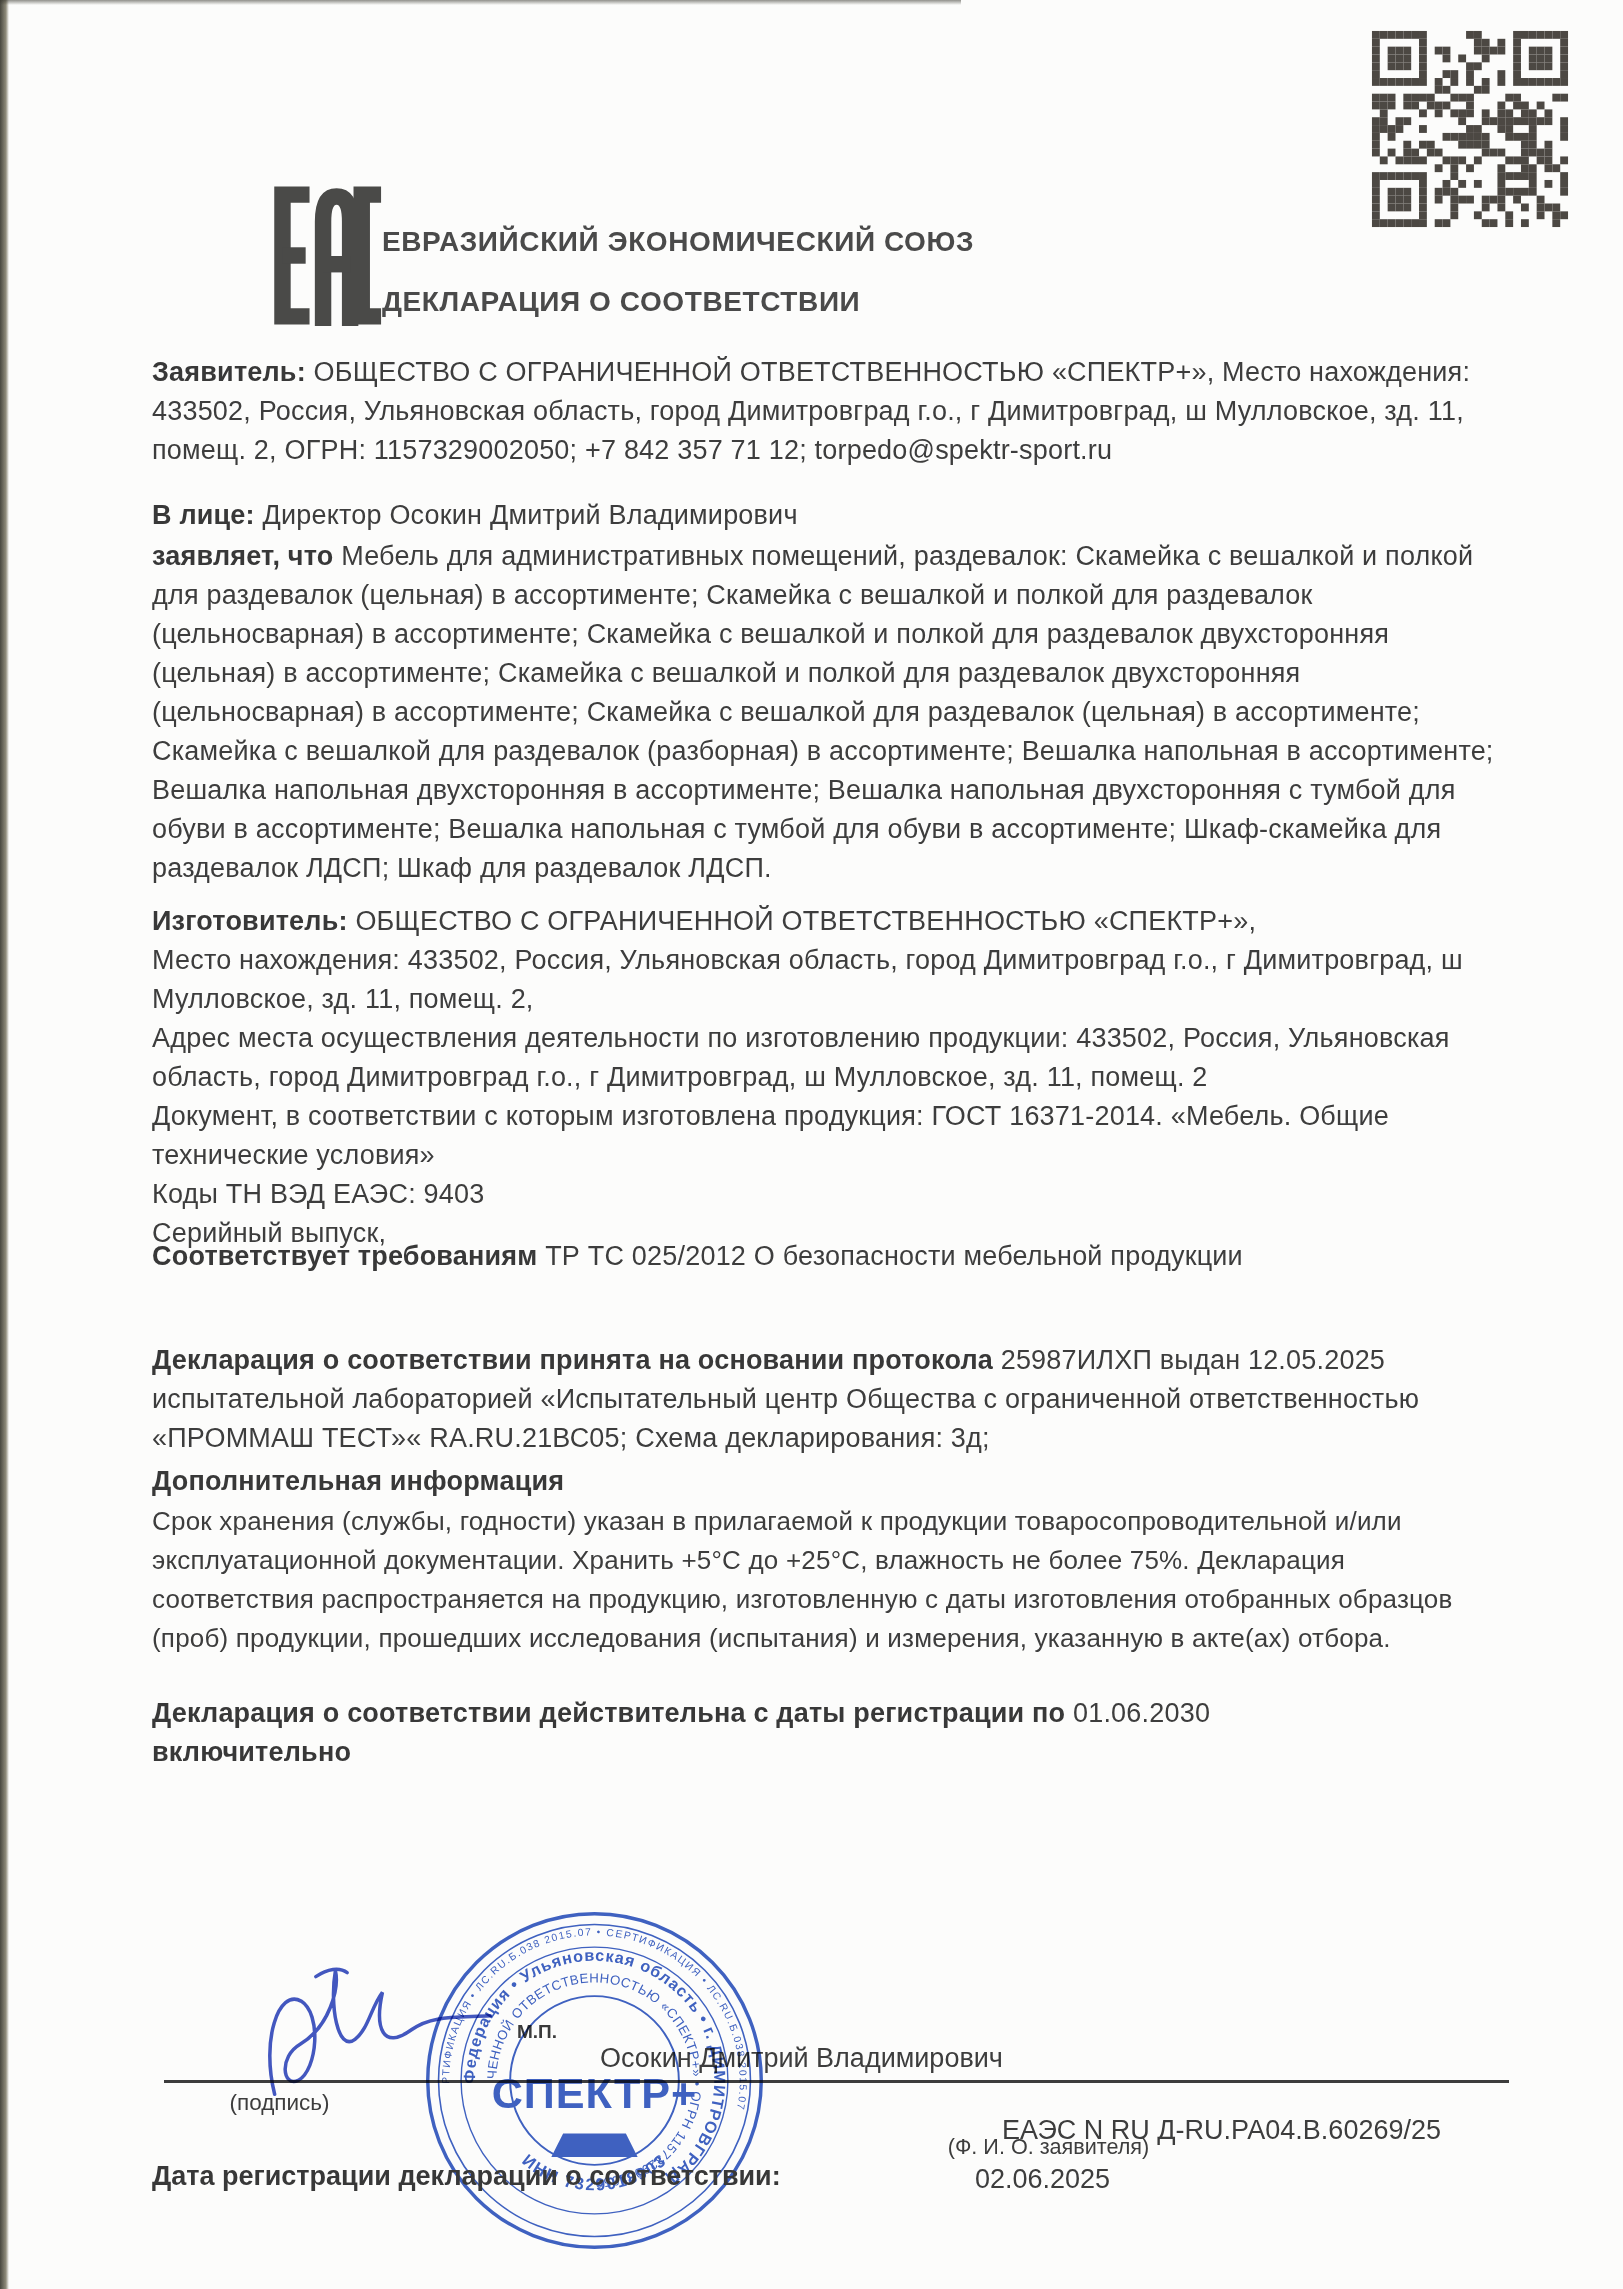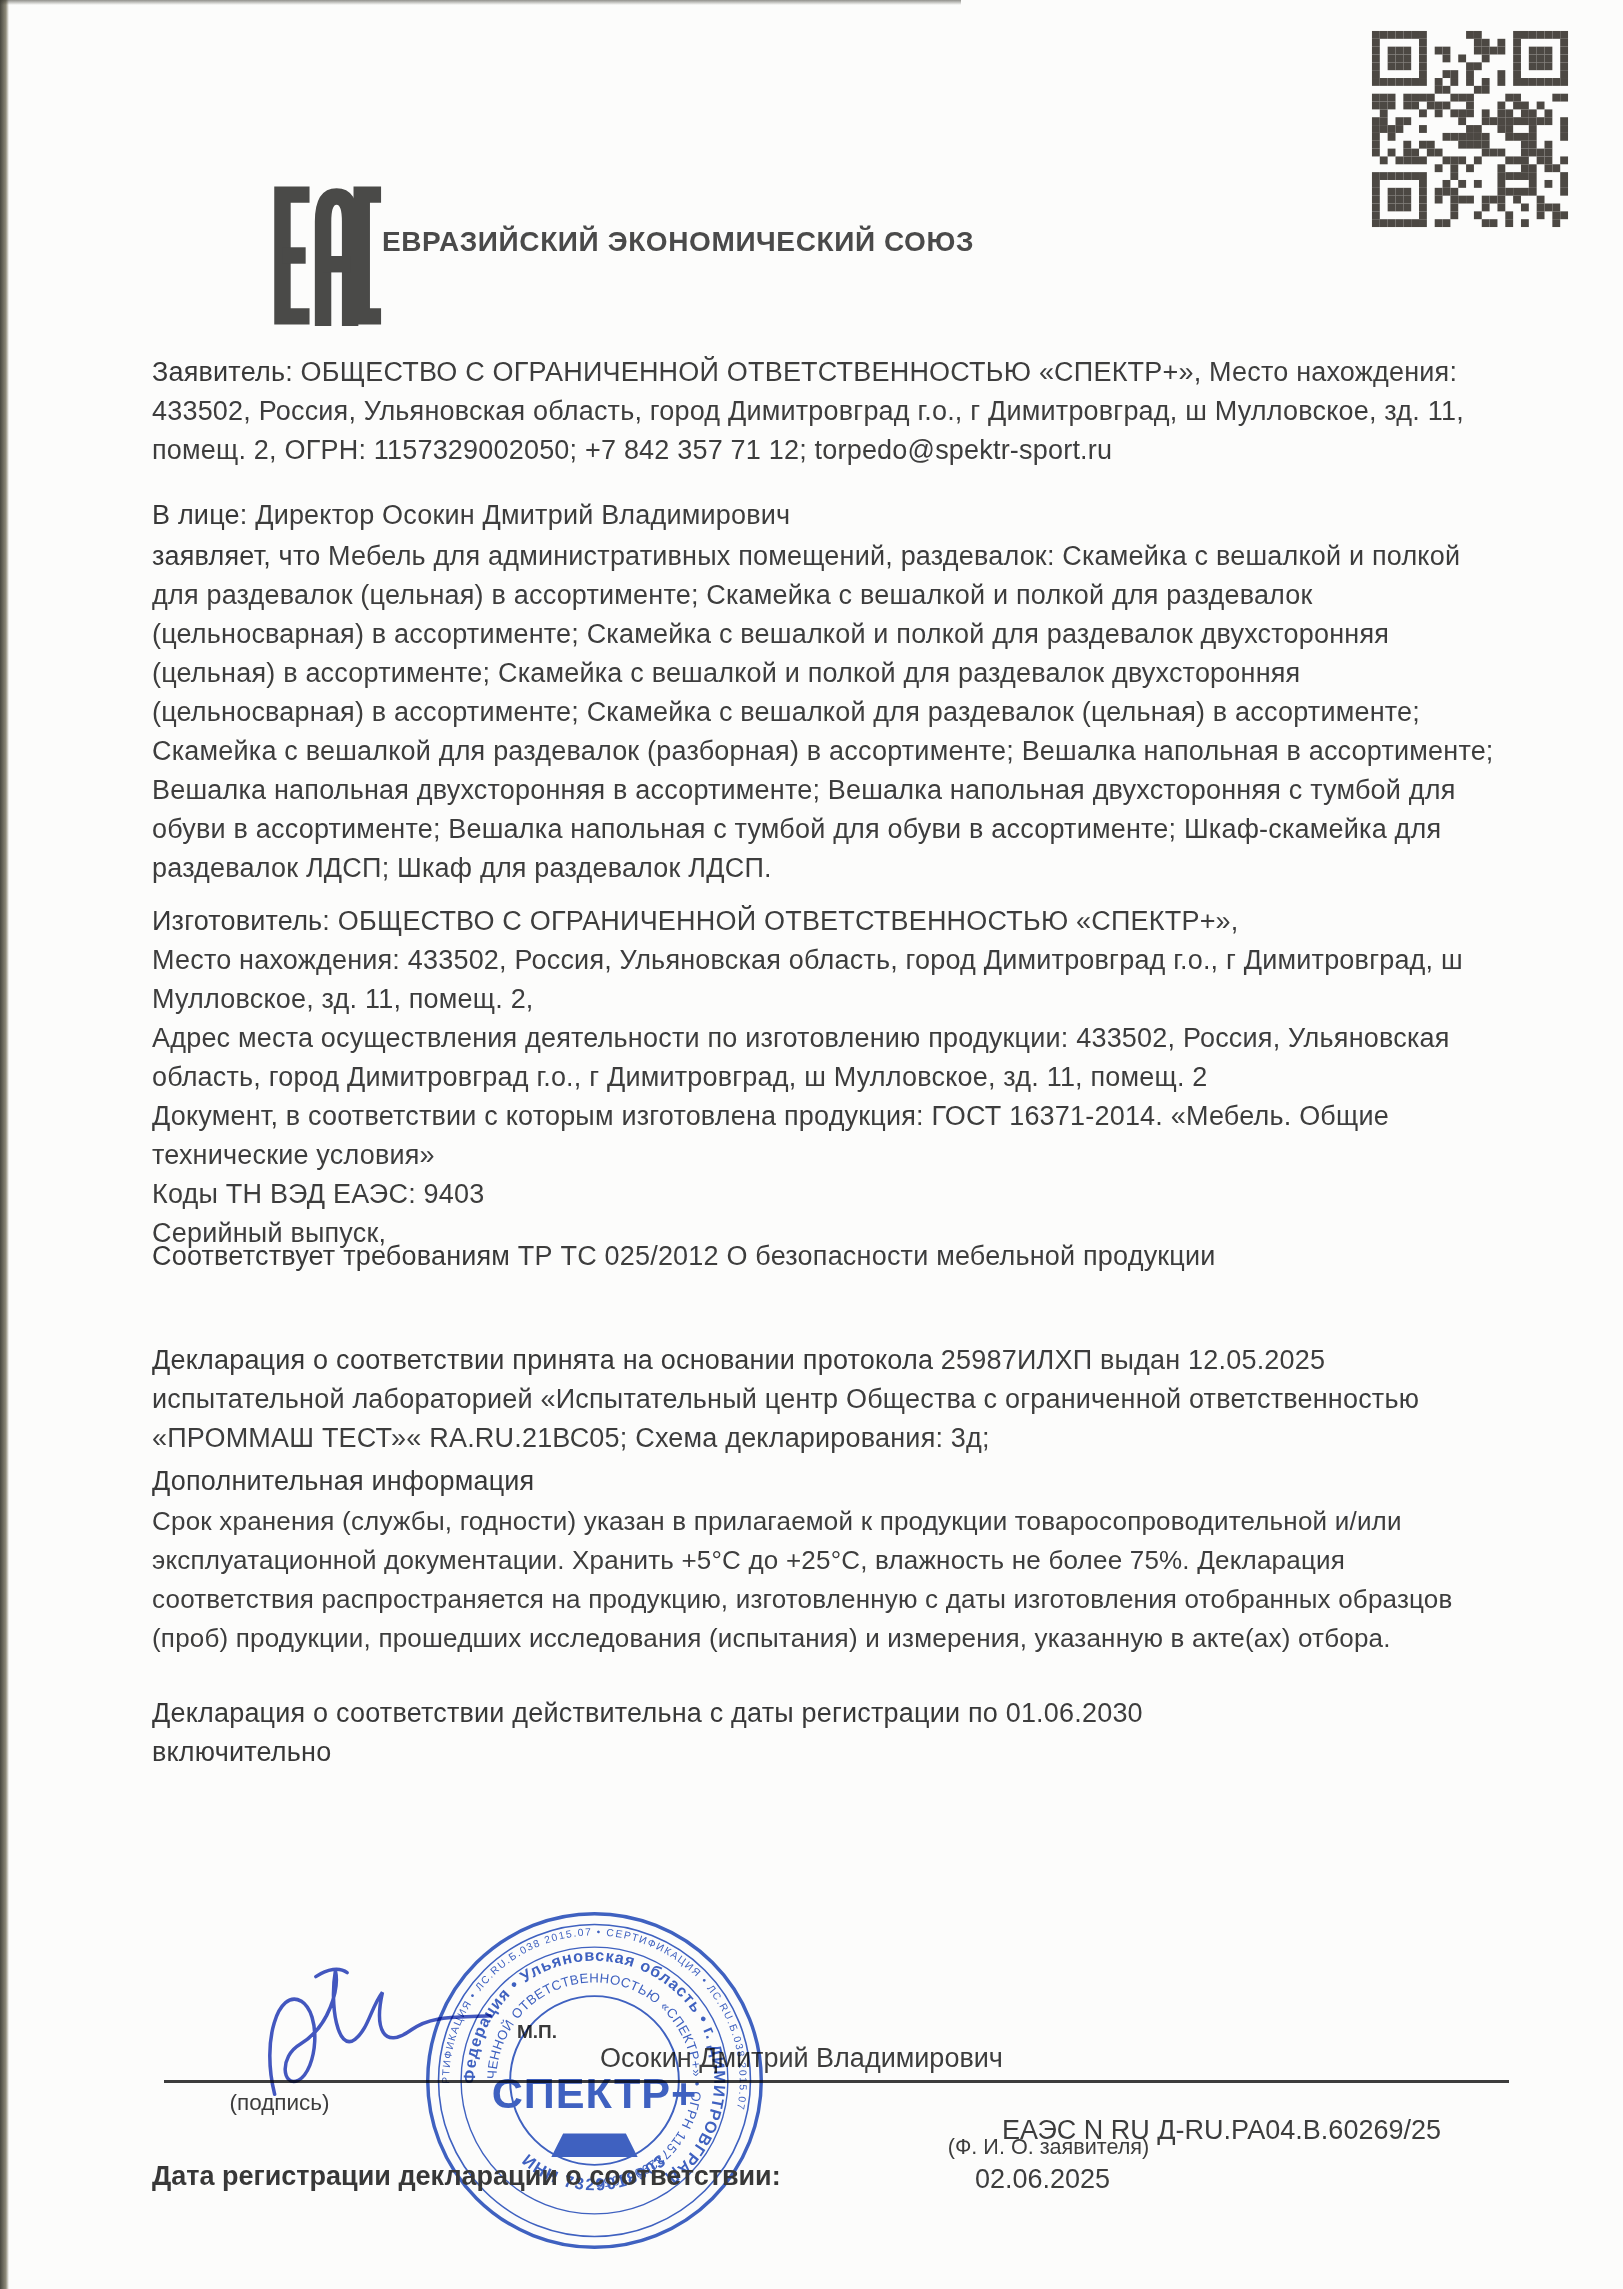--- a/index.html
+++ b/index.html
@@ -15,21 +15,21 @@
     opacity:.92;
   }
   .edge-top {
     position:absolute; left:0; top:0; width:961px; height:4.9px;
     background:linear-gradient(180deg,rgba(57,56,47,.55),rgba(0,0,0,0));
   }
   .block {
     position:absolute; left:152px; width:1360px;
     font-size:27px; line-height:39px; letter-spacing:0.2px;
   }
-  .lbl { font-weight:400; color:#383838; }
+  .lbl { font-weight:700; color:#383838; }
   .preline { white-space:pre-line; }
   .titles {
     position:absolute; left:382px; top:225px; width:1010px;
     text-align:left; font-weight:700; font-size:28px; color:#4a4a4a;
     letter-spacing:0.6px; line-height:33px;
   }
   .titles .t2 { margin-top:27.4px; }
   .email { color:#3d3d3d; }
   .eac-svg  { position:absolute; left:267px; top:184px; }
   .qr-svg   { position:absolute; left:1370px; top:29px; }
@@ -391,20 +391,21 @@
         <rect x="112" y="192" width="8" height="8"></rect>
         <rect x="120" y="192" width="8" height="8"></rect>
         <rect x="136" y="192" width="8" height="8"></rect>
         <rect x="152" y="192" width="8" height="8"></rect>
         <rect x="184" y="192" width="8" height="8"></rect>
       </g>
   </svg>
 
   <div class="titles">
     <div class="t1">ЕВРАЗИЙСКИЙ ЭКОНОМИЧЕСКИЙ СОЮЗ</div>
+    <div class="t2">ДЕКЛАРАЦИЯ О СООТВЕТСТВИИ</div>
   </div>
 
   <div class="block" style="top:353px">
     <span class="lbl">Заявитель:</span>
     <span>ОБЩЕСТВО С ОГРАНИЧЕННОЙ ОТВЕТСТВЕННОСТЬЮ «СПЕКТР+», Место нахождения: 433502, Россия, Ульяновская область, город Димитровград г.о., г Димитровград, ш Мулловское, зд. 11, помещ. 2, ОГРН: 1157329002050; +7 842 357 71 12;</span>
     <a class="email">torpedo@spektr-sport.ru</a>
   </div>
 
   <div class="block" style="top:496px">
     <span class="lbl">В лице:</span>

